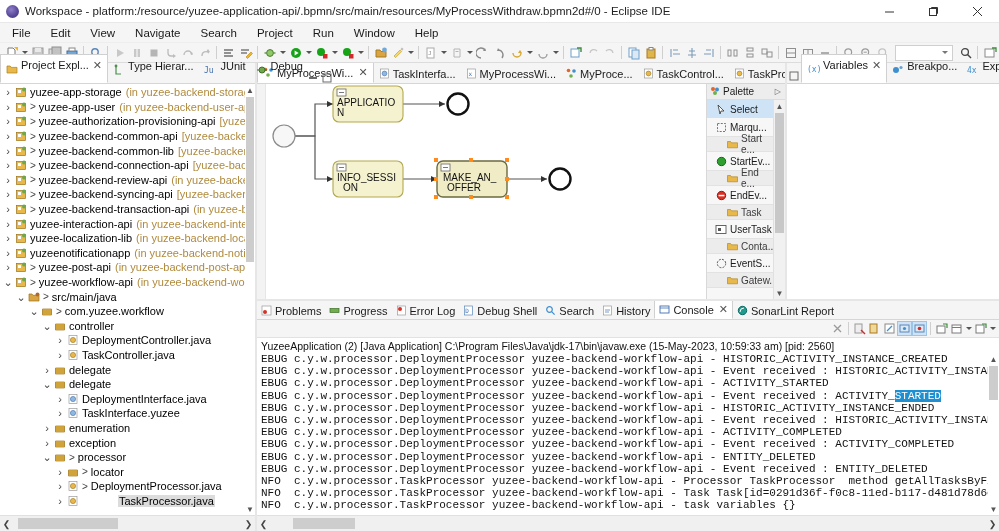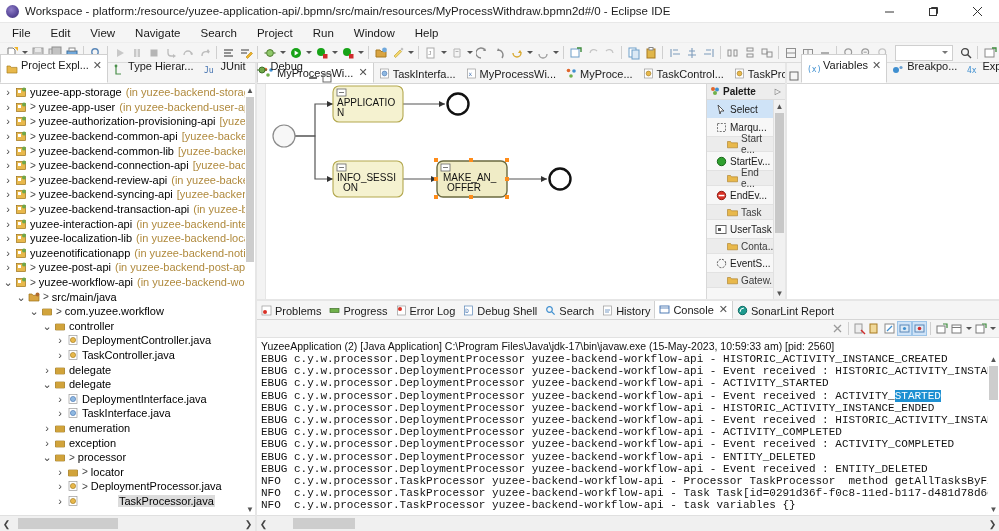--- a/index.html
+++ b/index.html
@@ -75,21 +75,21 @@
   .etabs{height:20px;background:#f5f5f5;display:flex;align-items:flex-end;border-bottom:1px solid #d6d6d6;overflow:hidden;}
   .etab{display:flex;align-items:center;height:19px;padding:0 5px;font-size:11px;white-space:nowrap;}
   .etab.active{background:#fff;border-top:1px solid #d0d0d0;border-left:1px solid #d0d0d0;border-right:1px solid #d0d0d0;border-bottom:1px solid #fff;}
 
   .canvas{flex:1 1 auto;position:relative;background:#fff;overflow:hidden;}
   .canvas .gutter{position:absolute;left:0;top:0;bottom:0;width:8px;background:#f3f3f3;border-right:1px solid #e6e6e6;}
 
   
   .palette{position:absolute;right:0;top:0;width:78px;bottom:0;background:#f7f7f7;border-left:1px solid #d8d8d8;display:flex;flex-direction:column;}
   .pal-head{height:15px;display:flex;align-items:center;background:#ededed;border-bottom:1px solid #dcdcdc;padding-left:3px;font-size:10px;}
-  .pal-head .lbl{margin-left:3px;font-weight:bold;}
+  .pal-head .lbl{margin-left:3px;}
   .pal-head .tri{margin-left:auto;margin-right:4px;color:#666;font-size:8px;}
   .pal-body{flex:1 1 auto;position:relative;overflow:hidden;}
   .pal-group{background:#ececec;border-top:1px solid #e2e2e2;border-bottom:1px solid #e2e2e2;height:14px;display:flex;align-items:center;padding-left:20px;font-size:10px;color:#3b3b3b;}
   .pal-group .dot{margin-left:auto;margin-right:4px;width:6px;height:6px;border:1px solid #999;border-radius:50%;}
   .pal-item{height:18px;display:flex;align-items:center;padding-left:8px;font-size:10px;white-space:nowrap;}
   .pal-item.sel{background:#cfe3f7;}
   .pal-item .pic{width:13px;display:flex;align-items:center;justify-content:center;margin-right:2px;}
   .pal-sb{position:absolute;right:0;top:0;width:11px;height:100%;background:#f1f1f1;border-left:1px solid #e0e0e0;}
   .pal-sb .thumb{position:absolute;left:1px;width:9px;background:#c8c8c8;}
   .pal-sb .ar{position:absolute;left:0;width:11px;height:12px;display:flex;align-items:center;justify-content:center;color:#555;font-size:8px;}
@@ -793,21 +793,21 @@
             <span class="nm">DeploymentInterface.java</span>
           </div>
           <div class="row" style="padding-left: 54px;">
             <span class="arrow" style="font-size: 11px;">›</span>
             <span class="ico">
               <svg width="12" height="12" viewBox="0 0 12 12">
                 <rect x="2" y="1.5" width="8" height="9" fill="#fff" stroke="#9a9a9a" stroke-width=".7"></rect>
                 <circle cx="6" cy="6" r="2.6" fill="#8fb8e0" stroke="#3f6fae" stroke-width=".6"></circle>
               </svg>
             </span>
-            <span class="nm">TaskInterface.java</span>
+            <span class="nm">TaskInterface.yuzee</span>
           </div>
           <div class="row" style="padding-left: 41px;">
             <span class="arrow" style="font-size: 11px;">›</span>
             <span class="ico">
               <svg width="12" height="12" viewBox="0 0 12 12">
                 <path d="M1.5 4h9v6h-9z" fill="#e8b84b" stroke="#9c7318" stroke-width=".7"></path>
                 <line x1="1.5" y1="6" x2="10.5" y2="6" stroke="#9c7318" stroke-width=".6"></line>
                 <line x1="1.5" y1="8" x2="10.5" y2="8" stroke="#9c7318" stroke-width=".6"></line>
               </svg>
             </span>

